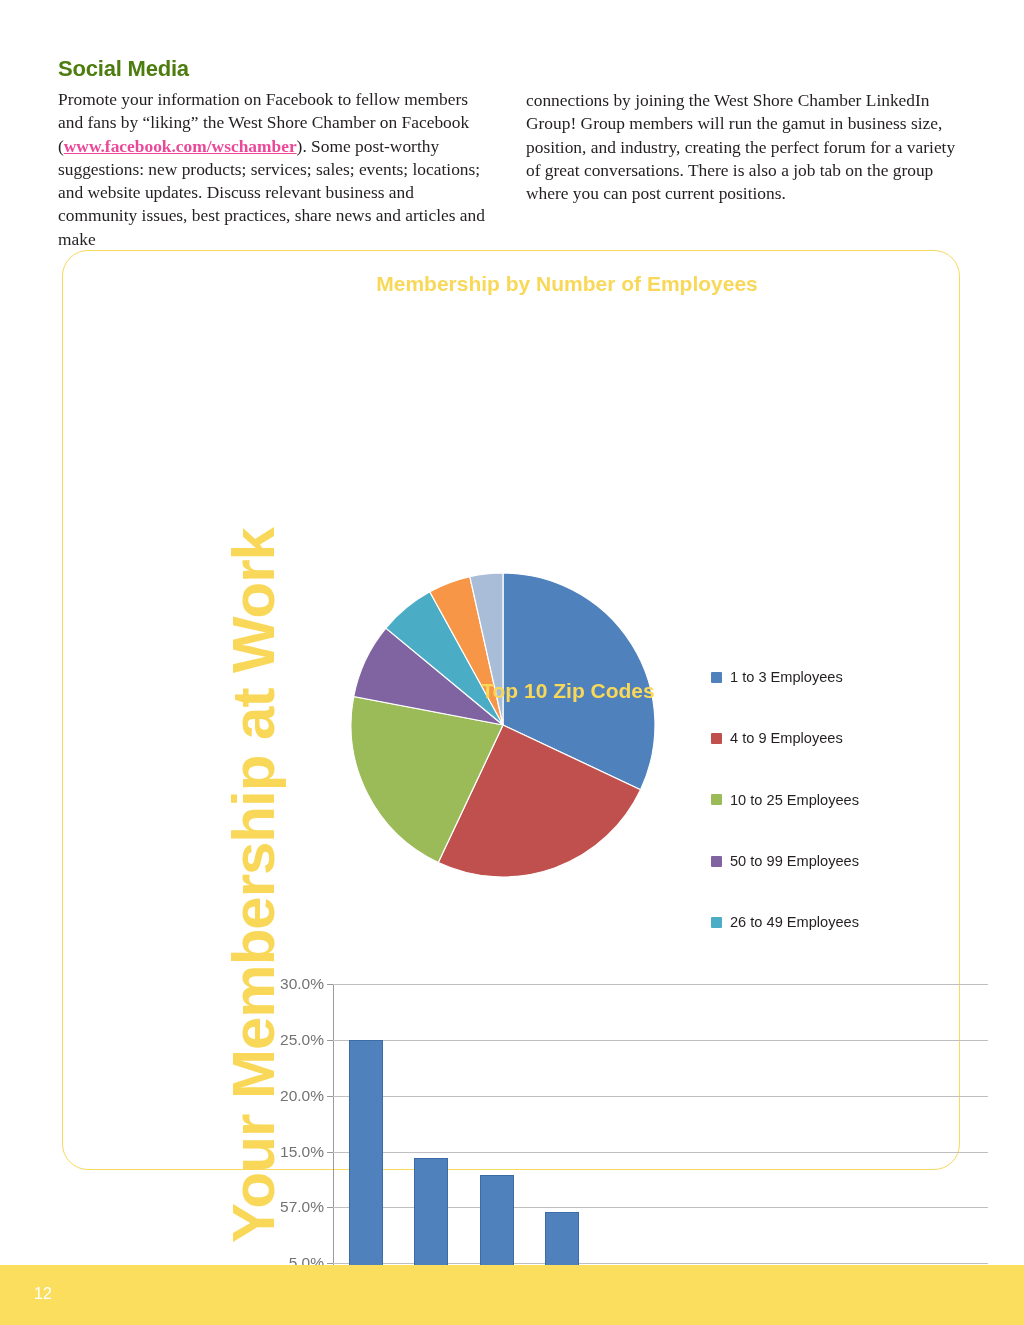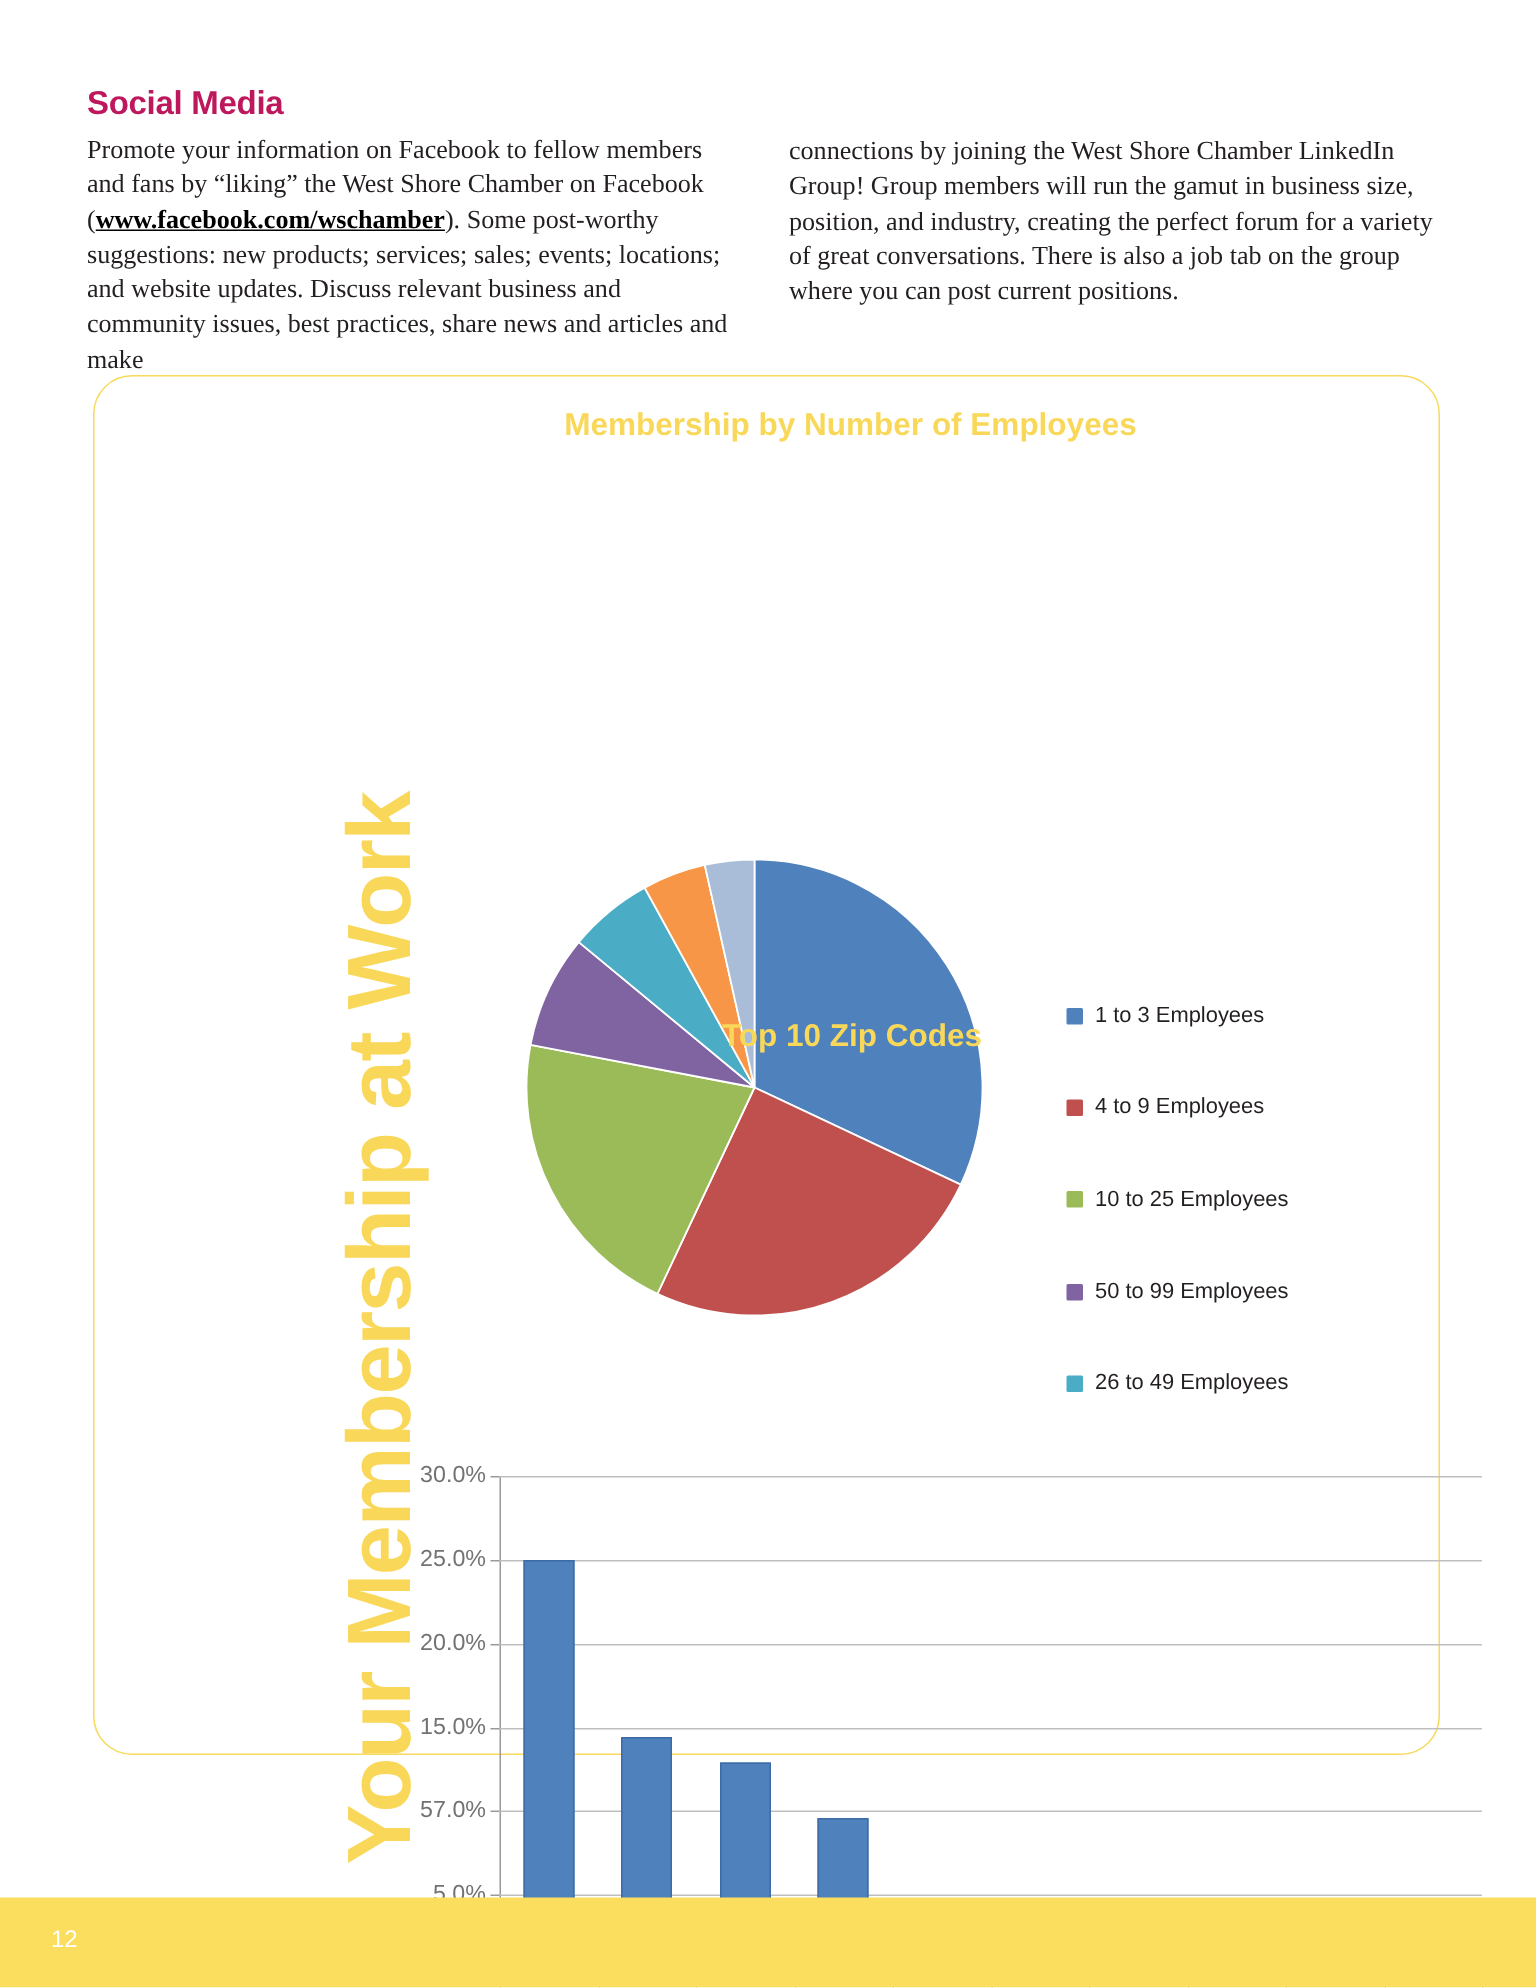--- a/index.html
+++ b/index.html
@@ -5,31 +5,31 @@
   html,body{margin:0;padding:0;}
   body{
     width:1024px;height:1325px;position:relative;background:#ffffff;
     font-family:"Liberation Sans", sans-serif;overflow:hidden;
   }
 
   
   .article-heading{
     position:absolute;left:58px;top:56px;
     font-family:"Liberation Sans", sans-serif;
-    font-size:22px;font-weight:bold;color:#be185d;letter-spacing:-0.2px;text-align:right;
+    font-size:22px;font-weight:bold;color:#4d7c0f;letter-spacing:-0.2px;text-align:right;
   }
   .col{
     position:absolute;
     font-family:"Liberation Serif", serif;
     font-size:17.4px;line-height:23.3px;color:#231f20;
     text-align:left;
   }
   .col-left{left:58px;top:88px;width:432px;}
   .col-right{left:526px;top:89px;width:438px;}
-  .weblink{color:#000000;font-weight:bold;}
+  .weblink{color:#ec4899;font-weight:bold;}
 
   
   .panel{
     position:absolute;left:62px;top:250px;width:898px;height:920px;
     border:1.6px solid #F7D95C;border-radius:26px;background:#fff;
     box-sizing:border-box;
   }
 
   
   .vertical-title{

